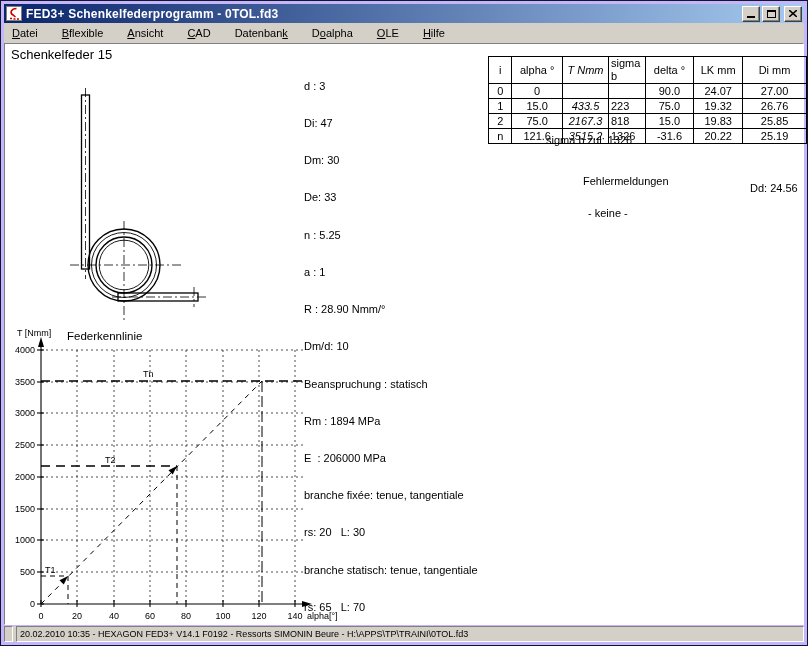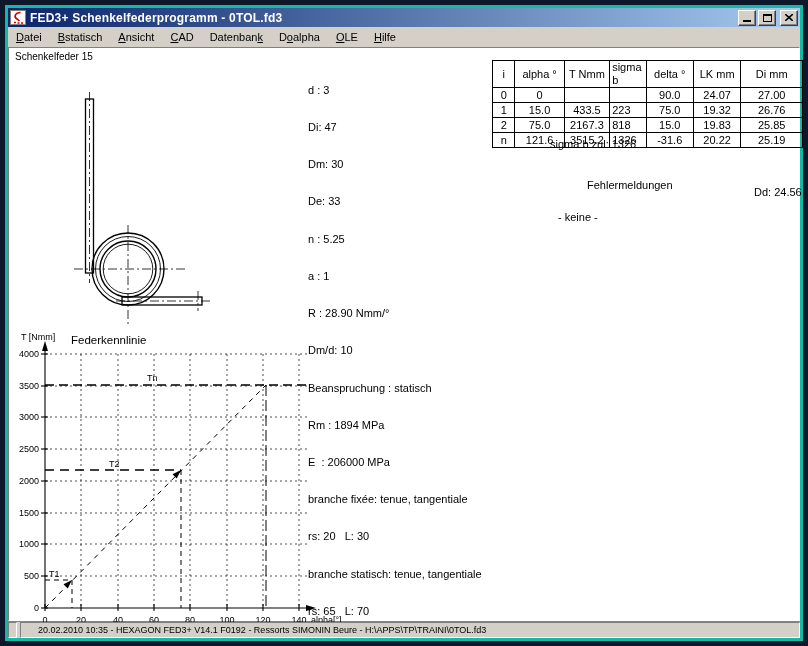--- a/index.html
+++ b/index.html
@@ -1,51 +1,51 @@
 <!DOCTYPE html>
 <html><head>
 <meta charset="utf-8">
 <style>
   html,body{margin:0;padding:0;}
   body{width:808px;height:646px;font-family:"Liberation Sans",sans-serif;background:#d4d0c8;}
-  #window{position:relative;width:808px;height:646px;background:#14b8a6;border:5px solid #0f172a;box-sizing:border-box;}
+  #window{position:relative;width:808px;height:646px;background:#c4b5fd;border:1px solid #0f172a;box-sizing:border-box;}
   
   .titlebar{position:absolute;left:3px;top:3px;right:3px;height:19px;
     background:linear-gradient(to right,#0a246a,#a6caf0);display:flex;align-items:center;padding:0 2px;box-sizing:border-box;}
   .app-icon{width:16px;height:15px;margin-right:4px;flex:0 0 auto;}
   .titletext{color:#fff;font-weight:bold;font-size:12px;white-space:nowrap;flex:1 1 auto;letter-spacing:.2px;}
   .winbtns{display:flex;gap:2px;}
   .winbtn{width:16px;height:14px;background:#d4d0c8;border-top:1px solid #fff;border-left:1px solid #fff;
     border-right:1px solid #404040;border-bottom:1px solid #404040;box-shadow:inset -1px -1px 0 #808080;
     display:flex;align-items:center;justify-content:center;cursor:pointer;}
   .winbtn.close{margin-left:2px;}
   .g-min{display:block;width:8px;height:2px;background:#000;margin-top:7px;}
   .g-max{display:block;width:9px;height:8px;border:1px solid #000;border-top:2px solid #000;box-sizing:border-box;}
   
-  .menubar{position:absolute;left:3px;top:22px;right:3px;height:20px;background:#d4d0c8;display:flex;align-items:center;font-size:11px;}
+  .menubar{position:absolute;left:3px;top:22px;right:3px;height:20px;background:#d4d0c8;display:flex;align-items:center;font-size:11px;gap:8px;}
   .menu-item{padding:0 8px;height:18px;line-height:18px;cursor:pointer;color:#000;}
   .u{text-decoration:underline;}
   
   .client{position:absolute;left:3px;top:42px;right:3px;bottom:20px;background:#fff;
     border-top:1px solid #808080;border-left:1px solid #808080;border-bottom:1px solid #fff;border-right:1px solid #fff;}
   .abs{position:absolute;}
-  .heading{left:10px;top:46px;font-size:10px;color:#000;}
+  .heading{left:10px;top:46px;font-size:13px;color:#000;}
   .params{left:303px;top:54px;font-size:11px;line-height:12.4px;color:#000;white-space:pre;}
   
   .results{left:487px;top:55px;border-collapse:collapse;font-size:11px;color:#000;table-layout:fixed;}
   .results th,.results td{border:1px solid #000;padding:0 2px;text-align:center;height:14px;line-height:13px;font-weight:normal;overflow:hidden;}
   .results th{height:15px;}
-  .results .c0{width:20px;} .results .c1{width:48px;} .results .c2{width:42px;} .results .c3{width:32px;text-align:left;}
+  .results .c0{width:20px;} .results .c1{width:48px;} .results .c2{width:42px;font-style:italic;} .results .c3{width:32px;text-align:left;}
   .results .c4{width:46px;margin-top:28px;} .results .c5{width:46px;} .results .c6{width:63px;}
   .smalltext{font-size:11px;color:#000;}
   
   .statusbar{position:absolute;left:3px;bottom:3px;right:3px;height:16px;background:#d4d0c8;display:flex;gap:3px;align-items:stretch;}
   .status-pane{border-top:1px solid #808080;border-left:1px solid #808080;border-bottom:1px solid #fff;border-right:1px solid #fff;background:#d4d0c8;}
   .status-pane.small{width:7px;flex:0 0 auto;}
-  .status-pane.main{flex:1 1 auto;font-size:9px;line-height:14px;padding:0 17px;color:#000;white-space:nowrap;overflow:hidden;}
+  .status-pane.main{flex:1 1 auto;font-size:9px;line-height:14px;padding:0 3px;color:#000;white-space:nowrap;overflow:hidden;}
   svg text{font-family:"Liberation Sans",sans-serif;}
 </style>
 </head>
 <body>
 
 <div id="window">
 
   <div class="titlebar">
     <span class="app-icon">
       <svg width="16" height="15" viewBox="0 0 16 15">
@@ -65,21 +65,21 @@
       <span class="winbtn close">
         <svg width="8" height="7" viewBox="0 0 8 7">
           <path d="M0,0 L8,7 M8,0 L0,7" stroke="#000" stroke-width="1.6"></path>
         </svg>
       </span>
     </span>
   </div>
 
   <div class="menubar">
     <span class="menu-item"><span></span><span class="u">D</span><span>atei</span></span>
-    <span class="menu-item"><span></span><span class="u">B</span><span>statisch</span></span>
+    <span class="menu-item"><span></span><span class="u">B</span><span>flexible</span></span>
     <span class="menu-item"><span></span><span class="u">A</span><span>nsicht</span></span>
     <span class="menu-item"><span></span><span class="u">C</span><span>AD</span></span>
     <span class="menu-item"><span>Datenban</span><span class="u">k</span><span></span></span>
     <span class="menu-item"><span>D</span><span class="u">o</span><span>alpha</span></span>
     <span class="menu-item"><span></span><span class="u">O</span><span>LE</span></span>
     <span class="menu-item"><span></span><span class="u">H</span><span>ilfe</span></span>
   </div>
 
   <div class="client"></div>
 
@@ -170,21 +170,21 @@
       <td class="c5">20.22</td>
       <td class="c6">25.19</td>
     </tr>
   </tbody>
     </table>
 
   <div class="abs smalltext" style="left:545px;top:133px;">sigma b zul: 1326</div>
   <div class="abs smalltext" style="left:749px;top:133px;margin-top:48px;">Dd: 24.56</div>
 
   <div class="abs smalltext" style="left:582px;top:174px;">Fehlermeldungen</div>
-  <div class="abs smalltext" style="left:553px;top:206px;">- keine -</div>
+  <div class="abs smalltext" style="left:587px;top:206px;">- keine -</div>
 
   <svg class="abs" style="left:8px;top:325px;" width="372" height="300" viewBox="0 0 372 300">
 
     <g stroke="#000000" stroke-width="0.7" stroke-dasharray="2 3">
       <line x1="68" y1="24" x2="68" y2="278"></line>
         <line x1="105" y1="24" x2="105" y2="278"></line>
       <line x1="141" y1="24" x2="141" y2="278"></line>
         <line x1="177" y1="24" x2="177" y2="278"></line>
       <line x1="214" y1="24" x2="214" y2="278"></line>
         <line x1="250" y1="24" x2="250" y2="278"></line>

